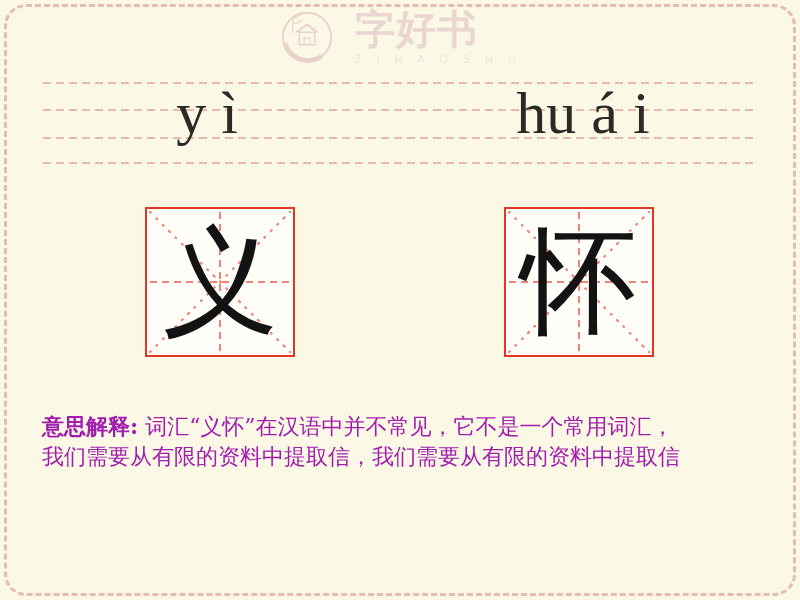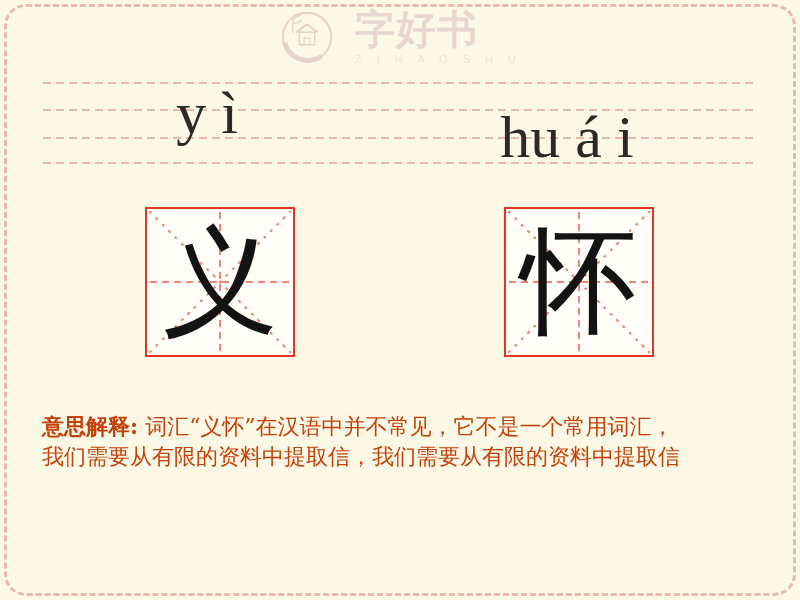--- a/index.html
+++ b/index.html
@@ -63,21 +63,21 @@
     top: 83px;
     width: 150px;
     text-align: center;
     font-size: 60px;
     line-height: 1;
     color: #2a2a26;
     white-space: nowrap;
     font-family: Liberation Serif, serif;
   }
   .pinyin-1 { left: 132px; }
-  .pinyin-2 { left: 492px; margin-top: 24px; }
+  .pinyin-2 { left: 508px; }
 
   
   .hanzi-box {
     position: absolute;
     top: 207px;
     width: 150px; height: 150px;
     box-sizing: border-box;
     background: #fffef8;
     border: 2px solid #e33524;
   }
@@ -106,21 +106,21 @@
     font-family: "DejaVu Serif", serif;
   }
 
   
   .explain {
     position: absolute;
     left: 42px; top: 411px;
     width: 724px;
     font-size: 22px;
     line-height: 30px;
-    color: #c2410c;
+    color: #a21caf;
     font-family: "DejaVu Serif", serif;
   }
   .explain-label { font-weight: bold; }
 </style>
 </head>
 <body>
 
 <div class="frame"></div>
 
 <div class="logo">

